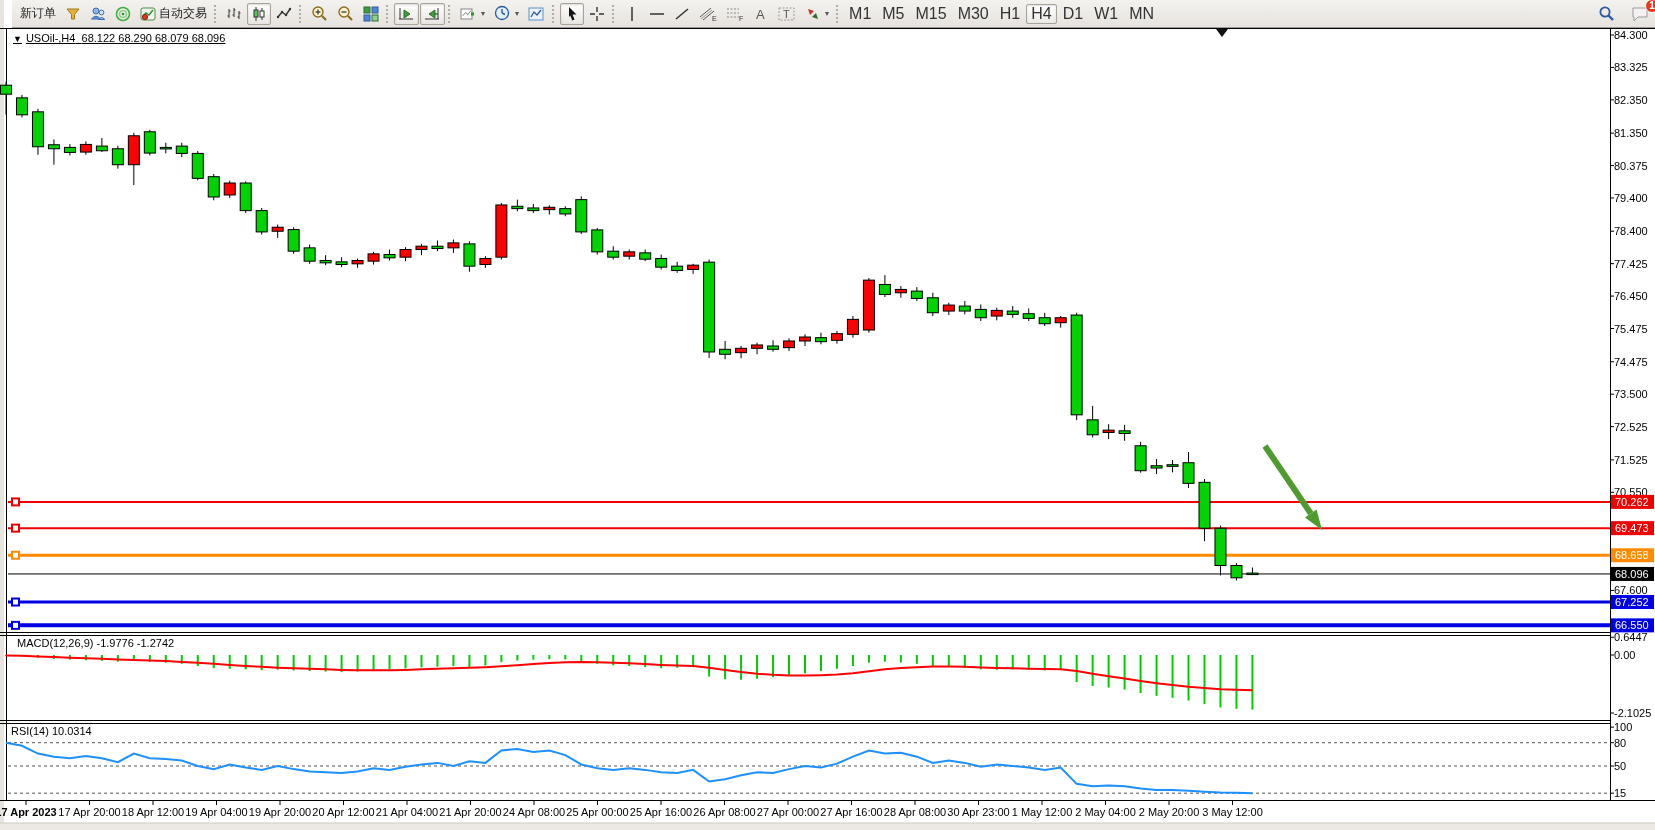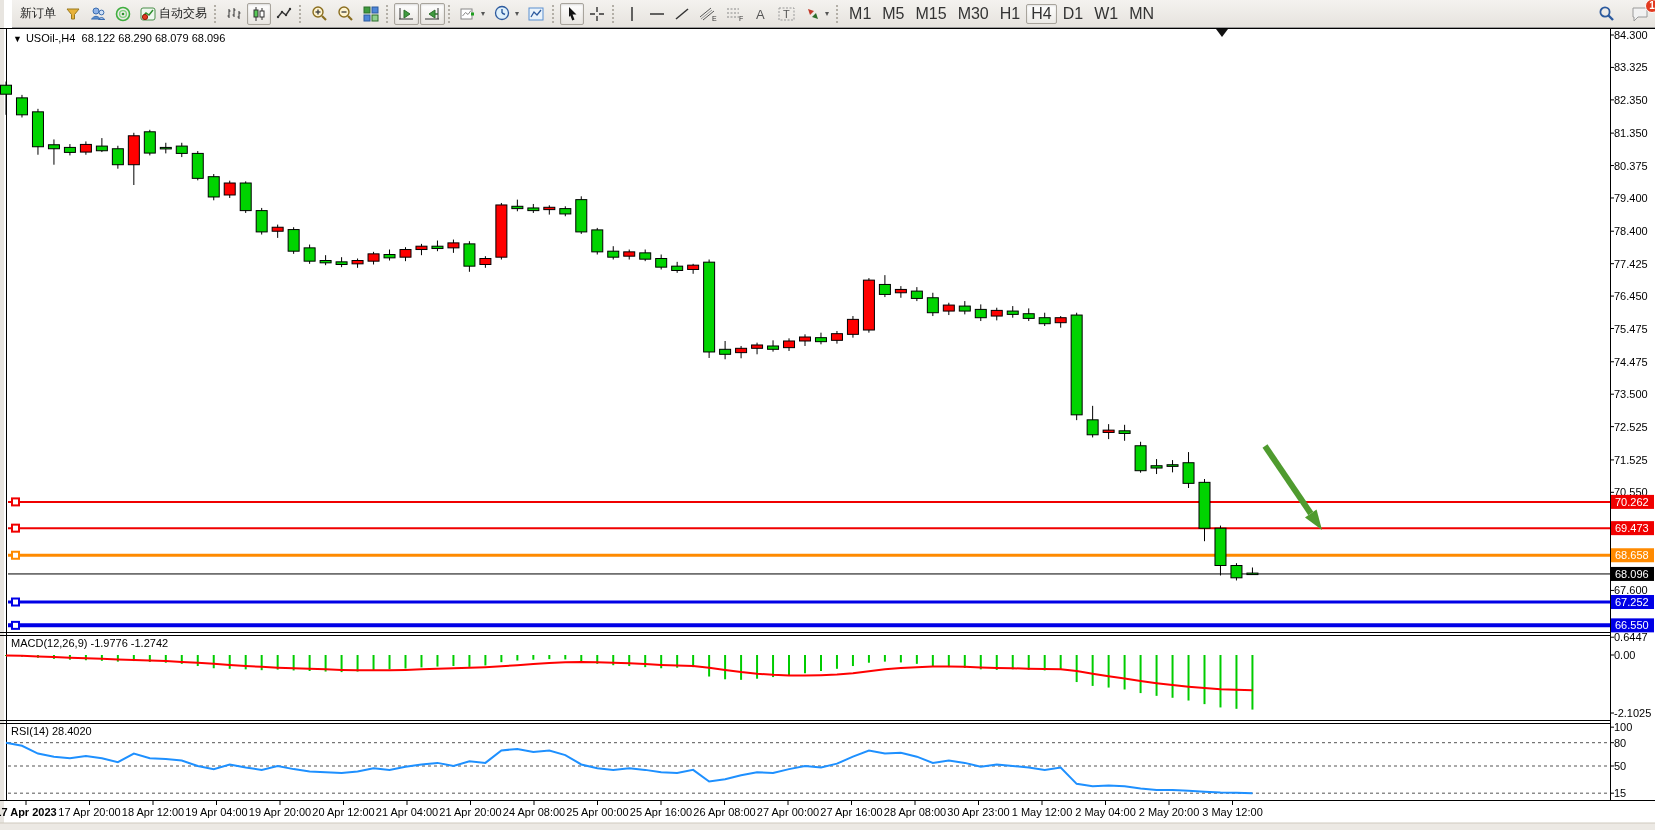--- a/index.html
+++ b/index.html
@@ -22,23 +22,23 @@
   .tf-btn.sel{border:1px solid #a8a49c;background:linear-gradient(#fff,#eceae6);
     box-shadow:inset 0 1px 2px rgba(0,0,0,.12);}
   .caret{font-size:8px;color:#555;margin-left:1px;}
   .tb-right{margin-left:auto;display:flex;align-items:center;gap:8px;padding-right:10px;}
   .chat-wrap{position:relative;}
   .badge{position:absolute;top:-5px;right:-7px;background:#e23a1f;color:#fff;border-radius:8px;
     min-width:14px;height:14px;font-size:10px;display:flex;align-items:center;justify-content:center;
     border:1px solid #fff;font-weight:bold;}
   
   .overlay{position:absolute;z-index:3;font-size:11px;white-space:nowrap;}
-  #title{left:13px;top:32px;}
+  #title{left:13px;top:32px;text-decoration:underline;}
   #title .tri{font-size:9px;margin-right:4px;}
-  #macd-label{left:11px;top:637px;}
+  #macd-label{left:17px;top:637px;}
   #rsi-label{left:11px;top:725px;}
   svg.chart{position:absolute;left:0;top:0;z-index:1;}
 </style>
 </head>
 <body>
 
 <div class="app">
 
   <svg class="chart" id="chart-svg" width="1655" height="830">
       <rect x="0" y="28" width="1655" height="802" fill="#ffffff"></rect>
@@ -406,21 +406,21 @@
       <text x="1615" y="629.365" font-size="11" font-family="&quot;Liberation Sans&quot;,&quot;DejaVu Sans&quot;,sans-serif" fill="#fff">66.550</text>
       <line x1="1265" y1="446" x2="1310.7699716332547" y2="513.4504845121648" stroke="#4f9b2f" stroke-width="6"></line>
       <polygon points="1322,530 1304.9776412125125,517.3809944405257 1316.562302053997,509.519974583804" fill="#4f9b2f"></polygon>
       <polygon points="1216,29 1228,29 1222,37" fill="#111"></polygon>
     </svg>
 
   <div class="overlay" id="title">
     <span class="tri">▼</span><span>USOil-,H4</span>&nbsp;&nbsp;<span>68.122 68.290 68.079 68.096</span>
   </div>
   <div class="overlay" id="macd-label">MACD(12,26,9) -1.9776 -1.2742</div>
-  <div class="overlay" id="rsi-label">RSI(14) 28.4020</div>
+  <div class="overlay" id="rsi-label">RSI(14) 10.0314</div>
 
   <div class="toolbar">
     <span class="tb-btn">新订单</span>
     <span class="tb-btn">
       <svg width="16" height="16">
         <polygon points="2,3 14,3 9.5,8.5 9.5,13 6.5,13 6.5,8.5" fill="#e8b23a" stroke="#9a7a1e"></polygon>
         </svg>
     </span>
     <span class="tb-btn">
       <svg width="16" height="16">

